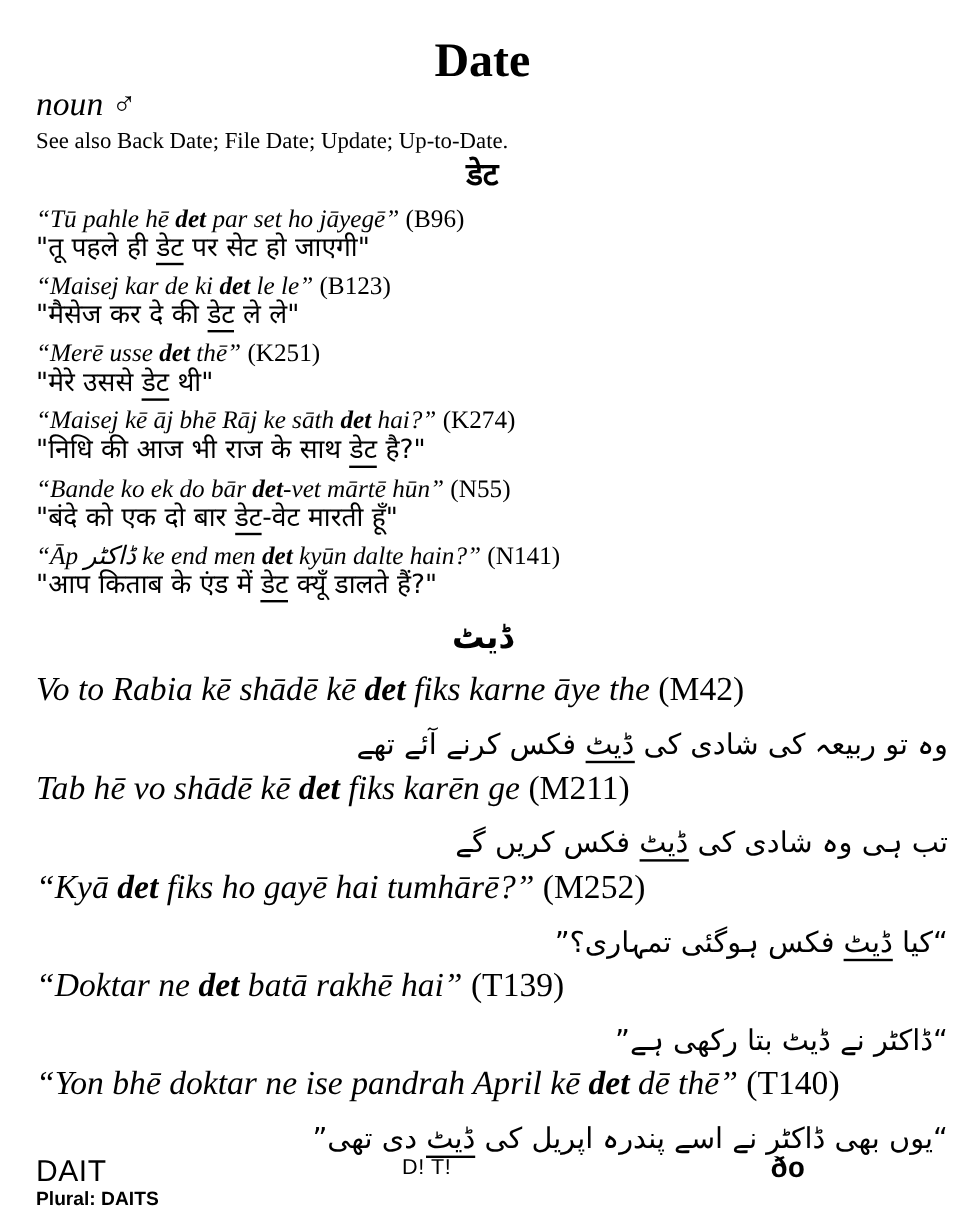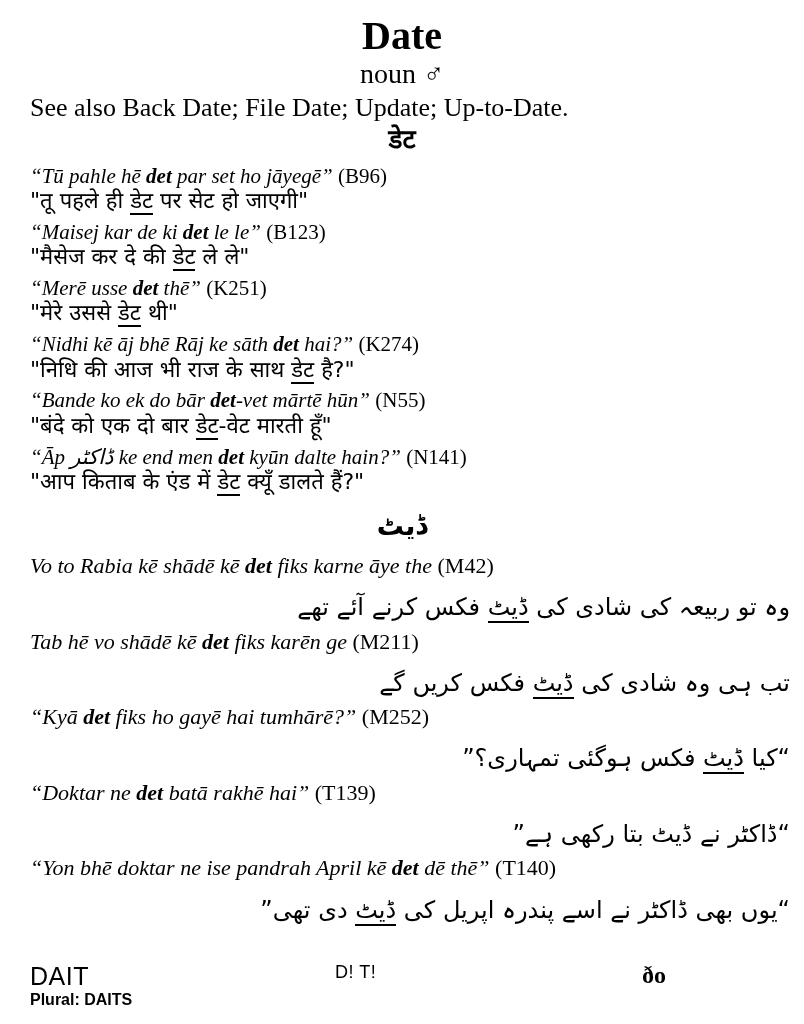--- a/index.html
+++ b/index.html
@@ -1,47 +1,47 @@
 <!DOCTYPE html>
 <html><head>
 <meta charset="utf-8">
 <style>
   * { margin: 0; padding: 0; box-sizing: border-box; }
   html, body { width: 804px; height: 1024px; background: #ffffff; color: #000000; overflow: hidden; }
   body { font-family: "Liberation Serif", serif; }
-  .page { position: relative; width: 804px; height: 824px; padding: 15px 30px 0 30px; }
+  .page { position: relative; width: 804px; height: 824px; padding: 29px 30px 0 30px; }
 
   .entry-title { text-align: center; font-size: 40px; font-weight: bold; line-height: 1.05; }
-  .pos-line { text-align: center; font-size: 28px; line-height: 1.1; margin-top: 2px; }
+  .pos-line { text-align: left; font-size: 28px; line-height: 1.1; margin-top: 2px; font-style: italic; }
   .gender { font-size: 28px; }
-  .see-also { font-size: 26px; line-height: 1.1; margin-top: 4px; }
+  .see-also { font-size: 19px; line-height: 1.1; margin-top: 4px; }
 
   .sec-heading-hi { text-align: center; font-size: 26px; line-height: 1.2; margin-top: 2px; margin-bottom: 8px;
                     font-family: "DejaVu Sans", sans-serif; font-weight: bold; }
   .sec-heading-ur { text-align: center; font-size: 27px; line-height: 1.2; margin-top: 14px; margin-bottom: 12px;
                     font-family: "DejaVu Sans", sans-serif; font-weight: bold; }
 
   .pair { margin-bottom: 5px; }
   .roman { font-style: italic; font-size: 21px; line-height: 1.16; }
   .roman .det { font-weight: bold; }
   .roman .ref { font-style: normal; text-align: right; }
   .trans-hi { font-size: 22px; line-height: 1.22; font-family: "DejaVu Sans", sans-serif; }
   .u { border-bottom: 2px solid #000; }
 
   .upair { margin-bottom: 6px; }
-  .upair .roman { font-size: 22px; line-height: 1.1; }
+  .upair .roman { font-size: 28px; line-height: 1.1; }
   .trans-ur { direction: rtl; text-align: right; font-size: 24px; line-height: 1.35; margin-top: 13px;
               margin-right: -16px; font-family: "DejaVu Sans", sans-serif; }
 
   .footer { position: absolute; top: 962px; left: 30px; right: 30px; height: 55px;
             font-family: "Liberation Sans", sans-serif; }
   .footer .f-left   { position: absolute; left: 0;     top: 0; font-size: 25px; letter-spacing: 0.5px; }
   .footer .f-center { position: absolute; left: 305px; top: 0; font-size: 18px; letter-spacing: 0.5px; }
   .footer .f-right  { position: absolute; left: 612px; top: 0; font-size: 24px; font-weight: bold;
-                      font-family: Liberation Serif, serif; }
+                      font-family: Liberation Mono, monospace; }
   .footer .f-plural { position: absolute; left: 0;     top: 29px; font-size: 16px; font-weight: bold; }
 </style>
 </head>
 <body>
 
 <div class="page">
 
   <div class="entry-title">Date</div>
 
   <div class="pos-line"><span>noun</span><span class="gender"> </span><span class="gender">♂</span></div>
@@ -60,21 +60,21 @@
     <div class="trans-hi"><span>"मैसेज कर दे की </span><span class="u">डेट</span><span> ले ले"</span></div>
   </div>
 
 
   <div class="pair">
     <div class="roman"><span>“Merē usse </span><span class="det">det</span><span> thē” </span><span class="ref">(K251)</span></div>
     <div class="trans-hi"><span>"मेरे उससे </span><span class="u">डेट</span><span> थी"</span></div>
   </div>
 
   <div class="pair">
-    <div class="roman"><span>“Nidhi kē āj bhē Rāj ke sāth </span><span class="det">det</span><span> hai?” </span><span class="ref">(K274)</span></div>
+    <div class="roman"><span>“Maisej kē āj bhē Rāj ke sāth </span><span class="det">det</span><span> hai?” </span><span class="ref">(K274)</span></div>
     <div class="trans-hi"><span>"निधि की आज भी राज के साथ </span><span class="u">डेट</span><span> है?"</span></div>
   </div>
 
 
   <div class="pair">
     <div class="roman"><span>“Bande ko ek do bār </span><span class="det">det</span><span>-vet mārtē hūn” </span><span class="ref">(N55)</span></div>
     <div class="trans-hi"><span>"बंदे को एक दो बार </span><span class="u">डेट</span><span>-वेट मारती हूँ"</span></div>
   </div>
 
   <div class="pair">

